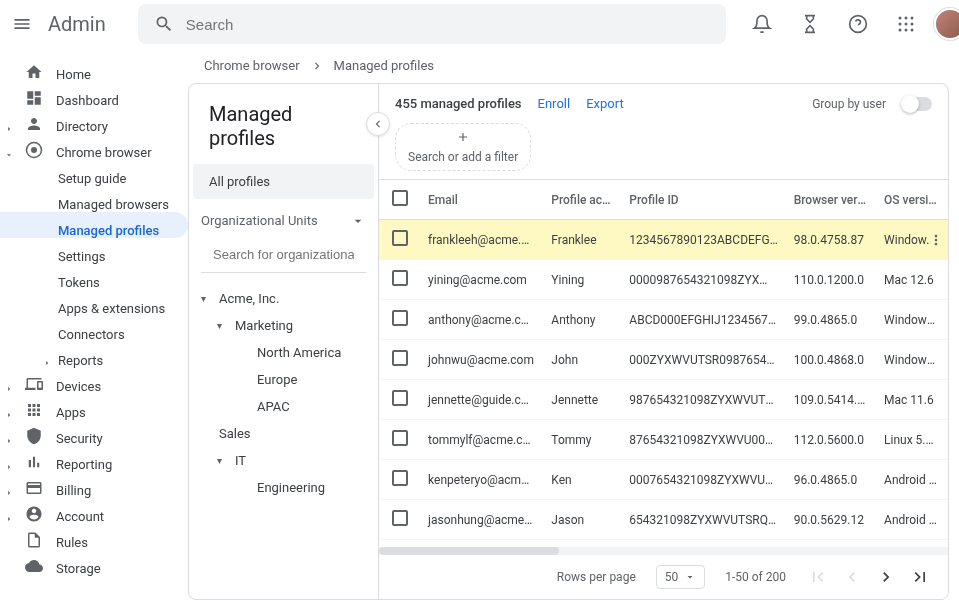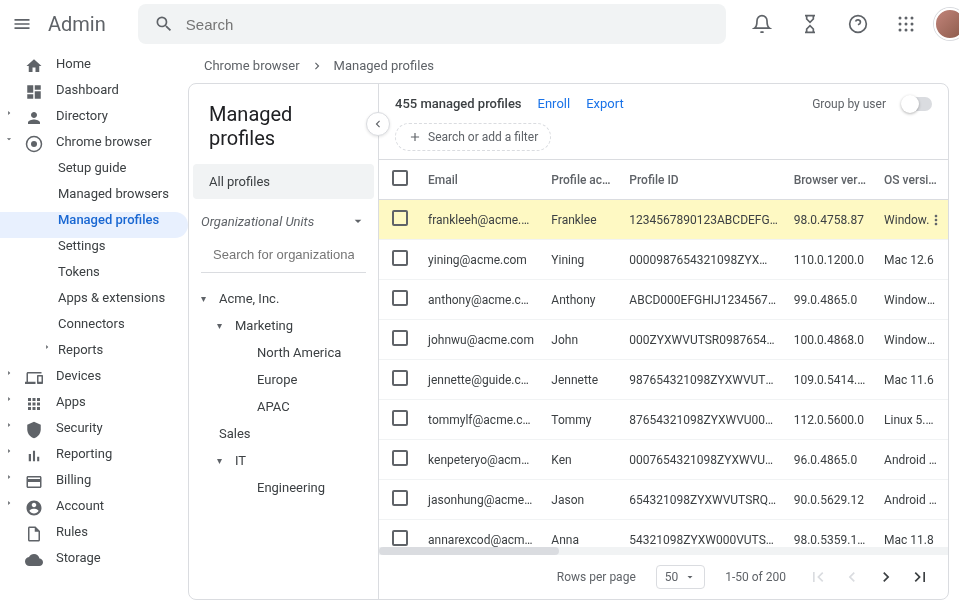--- a/index.html
+++ b/index.html
@@ -13,55 +13,55 @@
 .search-bar { flex: 0 0 588px; height: 40px; background: #f1f3f4; border-radius: 8px; display: flex; align-items: center; padding: 12px 16px; gap: 12px; margin-left: 8px; }
 .search-input { border: none; background: none; outline: none; font-size: 15px; flex: 1; color: #5f6368; }
 .header-spacer { flex: 1; }
 .header-icons { display: flex; align-items: center; gap: 8px; }
 .header-icon { width: 40px; height: 40px; display: flex; align-items: center; justify-content: center; border-radius: 50%; cursor: pointer; color: #5f6368; }
 .avatar { width: 32px; height: 32px; border-radius: 50%; background: linear-gradient(135deg, #c2847a, #8b5a4a); border: 2px solid #fff; box-shadow: 0 0 0 1px #dadce0; }
 
 
 .body-wrap { display: flex; height: 552px; }
 .sidebar { width: 188px; padding-top: 8px; overflow-y: auto; }
-.nav-item { display: flex; align-items: flex-start; height: 26px; padding: 0 10px 0 14px; gap: 12px; cursor: pointer; color: #3c4043; font-size: 13px; border-radius: 0 16px 16px 0; }
+.nav-item { display: flex; align-items: flex-end; height: 26px; padding: 0 10px 0 14px; gap: 12px; cursor: pointer; color: #3c4043; font-size: 13px; border-radius: 0 16px 16px 0; }
 .nav-item.sub { padding-left: 58px; }
 .nav-item.active { background: #e8f0fe; color: #1967d2; font-weight: 500; }
 .nav-icon { width: 20px; height: 20px; display: flex; align-items: center; justify-content: center; color: #5f6368; flex-shrink: 0; }
 .nav-caret { width: 10px; display: flex; align-items: center; justify-content: center; margin-left: -10px; margin-right: -2px; color: #5f6368; }
 
 
 .main { flex: 1; display: flex; flex-direction: column; overflow: hidden; }
 .breadcrumb { display: flex; align-items: center; gap: 10px; padding: 10px 16px; font-size: 13px; color: #5f6368; }
 .breadcrumb a { color: #5f6368; text-decoration: none; }
 .content-card { flex: 1; margin: 0 10px 0 0; border: 1px solid #dadce0; border-radius: 8px; display: flex; overflow: hidden; position: relative; }
 
 
 .left-panel { width: 190px; border-right: 1px solid #dadce0; display: flex; flex-direction: column; position: relative; }
 .panel-title { font-size: 20px; font-weight: 400; padding: 18px 20px 14px; color: #202124; }
 .panel-tab { padding: 10px 16px; font-size: 13px; background: #f1f3f4; margin: 0 4px 6px; border-radius: 4px; }
-.ou-header { display: flex; align-items: center; justify-content: space-between; padding: 8px 12px; color: #5f6368; font-size: 13px; font-style: italic; }
+.ou-header { display: flex; align-items: flex-start; justify-content: space-between; padding: 8px 12px; color: #5f6368; font-size: 13px; }
 .ou-search { border: none; border-bottom: 1px solid #dadce0; padding: 10px 12px; font-size: 13px; outline: none; width: calc(100% - 24px); margin: 0 12px; }
 .ou-tree { padding: 12px 0; }
 .ou-node { display: flex; align-items: center; padding: 6px 12px; font-size: 13px; gap: 6px; cursor: pointer; }
 .ou-node.d1 { padding-left: 28px; }
 .ou-node.d2 { padding-left: 50px; }
 .ou-caret { width: 12px; color: #5f6368; font-size: 10px; }
 .collapse-btn { position: absolute; top: 28px; right: -12px; width: 24px; height: 24px; border-radius: 50%; background: #fff; border: 1px solid #dadce0; display: flex; align-items: center; justify-content: center; cursor: pointer; z-index: 5; box-shadow: 0 1px 3px rgba(0,0,0,0.1); }
 
 
 .right-panel { flex: 1; display: flex; flex-direction: column; overflow: hidden; }
 .toolbar { display: flex; align-items: center; padding: 12px 16px; gap: 16px; }
 .count { font-weight: 500; font-size: 13px; }
 .link { color: #1a73e8; cursor: pointer; font-size: 13px; }
 .toolbar-spacer { flex: 1; }
 .group-label { font-size: 12px; color: #5f6368; }
 .toggle { width: 30px; height: 14px; background: #dadce0; border-radius: 7px; position: relative; cursor: pointer; }
 .toggle::after { content: ''; position: absolute; left: -1px; top: -2px; width: 18px; height: 18px; background: #fff; border-radius: 50%; box-shadow: 0 1px 3px rgba(0,0,0,0.3); }
-.filter-chip { display: inline-flex; align-items: center; gap: 6px; padding: 6px 12px; border: 1px dashed #dadce0; border-radius: 16px; color: #5f6368; font-size: 12px; margin: 0 16px 8px; cursor: pointer; }
+.filter-chip { display: inline-flex; align-items: center; gap: 6px; padding: 6px 12px; border: 1px dashed #dadce0; border-radius: 16px; color: #5f6368; font-size: 12px; margin: 0 16px 8px; cursor: pointer; flex-direction: column; }
 
 
 .table-wrap { flex: 1; overflow: auto; }
 table { width: 100%; border-collapse: collapse; table-layout: fixed; }
 th, td { text-align: left; padding: 10px 8px; font-size: 12px; white-space: nowrap; overflow: hidden; text-overflow: ellipsis; border-bottom: 1px solid #f1f3f4; }
 th { color: #5f6368; font-weight: 500; border-top: 1px solid #dadce0; border-bottom: 1px solid #dadce0; font-size: 12px; }
 .col-chk { width: 40px; text-align: center; }
 .col-email { width: 120px; }
 .col-pname { width: 76px; }
 .col-pid { width: 160px; }

